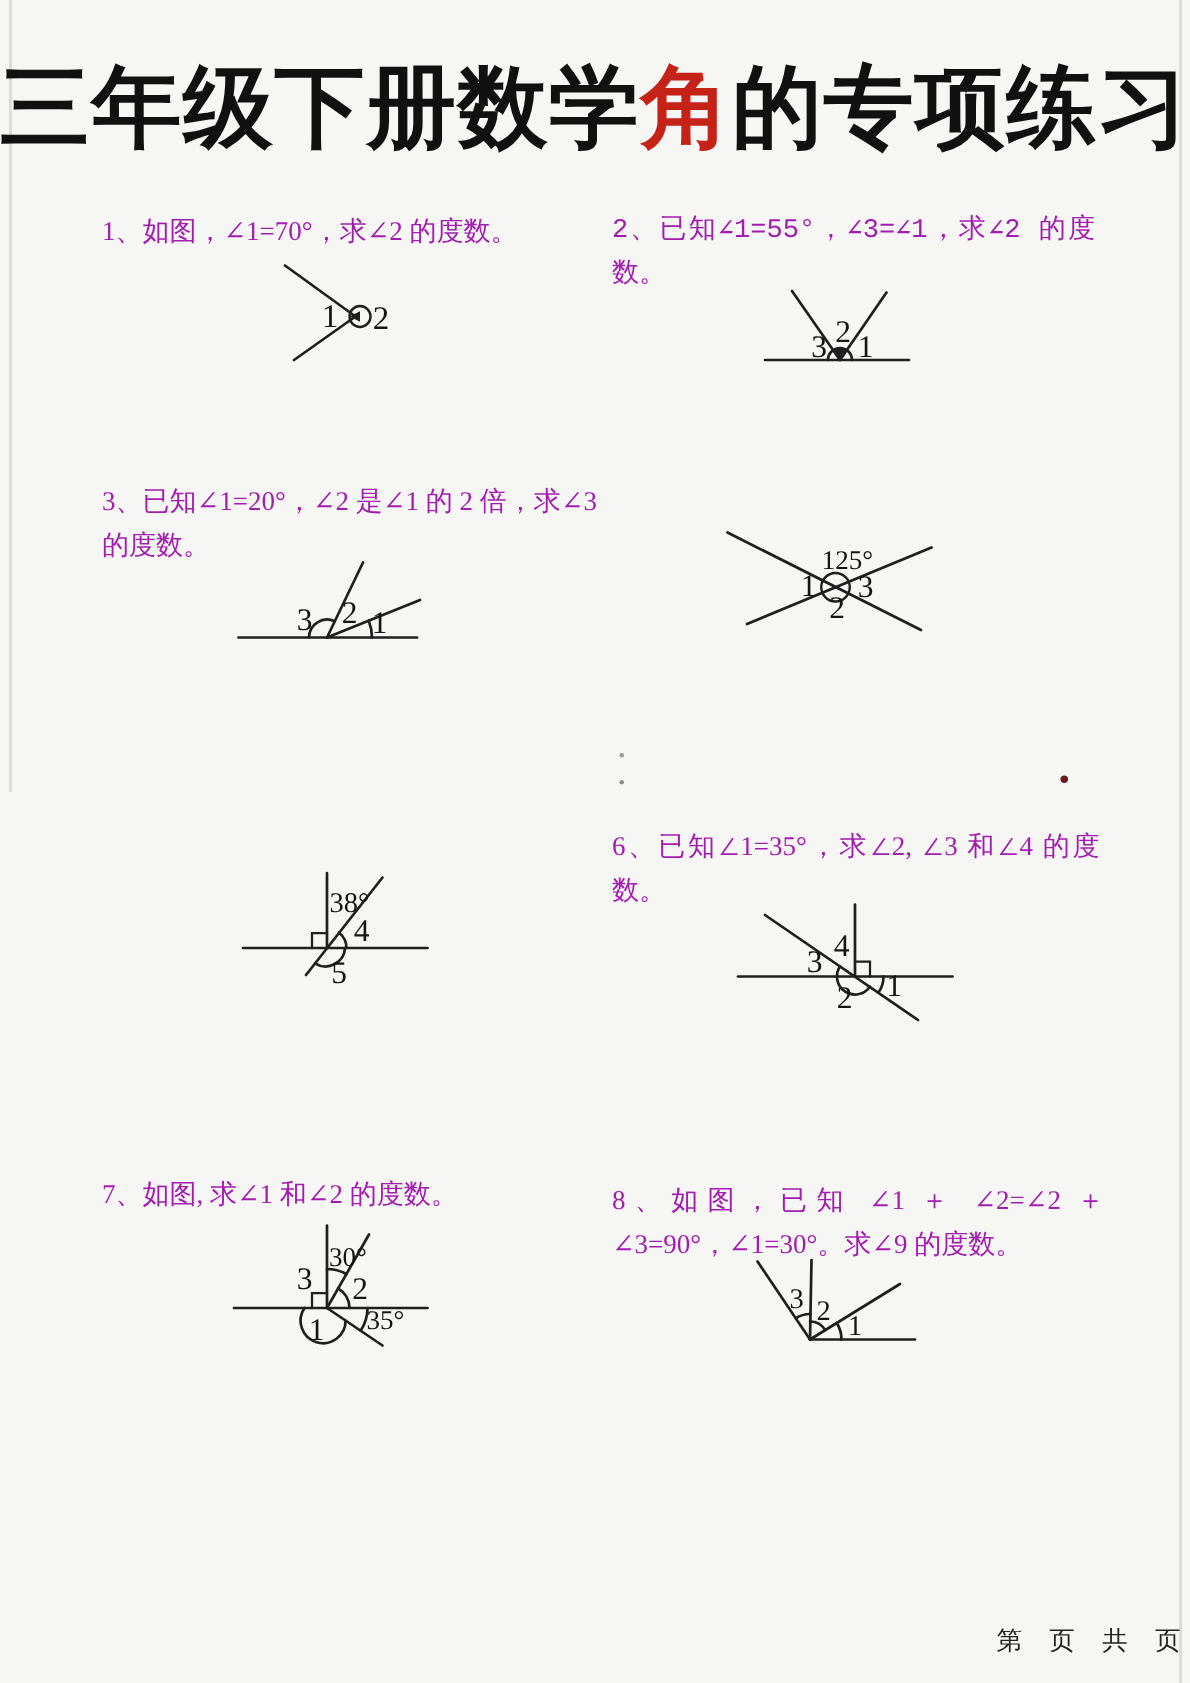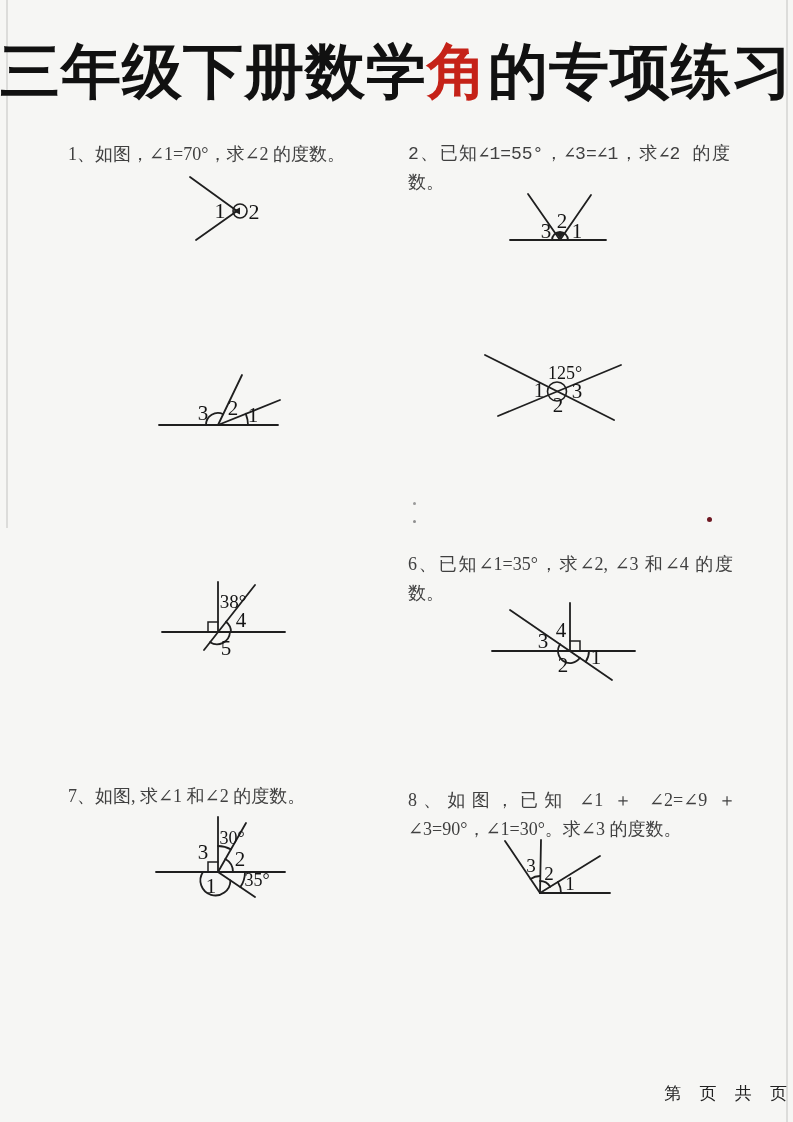--- a/index.html
+++ b/index.html
@@ -5,21 +5,21 @@
   html,body{margin:0;padding:0;}
   body{width:793px;height:1122px;overflow:hidden;
        font-family:"Liberation Serif","DejaVu Serif",serif;color:#1c1c1c;}
   .page{position:relative;width:793px;height:1122px;background:#f6f6f4;}
   .edge{position:absolute;background:#dcdcda;width:2px;}
   .title{position:absolute;left:0;top:32px;width:100%;text-align:left;
          font-family:"Liberation Sans","DejaVu Sans",sans-serif;
          font-weight:900;font-size:60px;letter-spacing:1px;color:#111;}
   .title .hl{font-weight:900;}
   .ptext{position:absolute;font-size:18px;line-height:29px;
-         text-align:justify;color:#404040;}
+         text-align:justify;color:#a21caf;}
   svg{position:absolute;overflow:visible;}
   svg line, svg path{stroke:#1f1f1f;stroke-width:1.8;fill:none;stroke-linecap:round;}
   svg path.sq{stroke-width:1.5;}
   svg text{font-family:"Liberation Serif","DejaVu Serif",serif;fill:#151515;}
   .num{font-size:21px;}
   .num-big{font-size:22px;}
   .deg{font-size:18px;}
   .footer{position:absolute;left:0;top:1082px;width:100%;text-align:right;
           font-size:17px;letter-spacing:6px;word-spacing:2px;color:#222;}
   .dot{position:absolute;border-radius:50%;}
@@ -51,20 +51,21 @@
     <line x1="7" y1="50" x2="103" y2="50"></line>
     <line x1="57" y1="50" x2="25" y2="4"></line>
     <line x1="57" y1="50" x2="88" y2="5"></line>
     <path d="M49,50 A8,8 0 0 1 65,50"></path>
     <polygon points="57,49 52.5,42.5 61.5,42.5" fill="#1f1f1f" stroke="none"></polygon>
     <text class="num" x="43" y="48" text-anchor="middle">3</text>
     <text class="num" x="59" y="38" text-anchor="middle">2</text>
     <text class="num" x="74" y="48" text-anchor="middle">1</text>
   </svg>
 
+  <div class="ptext" style="left:68px;top:320px;width:330px;">3、已知∠1=20°，∠2 是∠1 的 2 倍，求∠3 的度数。</div>
   <svg style="left:156px;top:368px;" width="130" height="64" viewBox="0 0 130 64">
     <line x1="3" y1="57" x2="122" y2="57"></line>
     <line x1="62" y1="57" x2="86" y2="7"></line>
     <line x1="62" y1="57" x2="124" y2="32"></line>
     <path d="M50,57 A12,12 0 0 1 67.2,46.2"></path>
     <path d="M89.8,45.8 A30,30 0 0 1 92,57"></path>
     <text class="num" x="47" y="52" text-anchor="middle">3</text>
     <text class="num" x="77" y="47" text-anchor="middle">2</text>
     <text class="num" x="97" y="54" text-anchor="middle">1</text>
   </svg>
@@ -84,21 +85,21 @@
     <line x1="6" y1="54" x2="129" y2="54"></line>
     <line x1="99" y1="7" x2="48" y2="72"></line>
     <path class="sq" d="M52,54 L52,44 L62,44"></path>
     <path d="M70,43.8 A13,13 0 0 1 75,54"></path>
     <path d="M74,54 A13,13 0 0 1 54,64.2"></path>
     <text class="deg" x="77" y="30" text-anchor="middle" style="font-size:19px;">38°</text>
     <text class="num" x="85" y="49" text-anchor="middle">4</text>
     <text class="num" x="70" y="77" text-anchor="middle">5</text>
   </svg>
 
-  <div class="ptext" style="left:408px;top:550px;width:325px;">6、已知∠1=35°，求∠2, ∠3 和∠4 的度数。</div>
+  <div class="ptext" style="left:408px;top:550px;width:325px;font-family:Liberation Serif, serif;">6、已知∠1=35°，求∠2, ∠3 和∠4 的度数。</div>
   <svg style="left:488px;top:596px;" width="152" height="94" viewBox="0 0 152 94">
     <line x1="4" y1="55" x2="147" y2="55"></line>
     <line x1="82" y1="7" x2="82" y2="55"></line>
     <line x1="22" y1="14" x2="124" y2="84"></line>
     <path class="sq" d="M82,45 L92,45 L92,55"></path>
     <path d="M72.1,48.2 A12,12 0 1 0 91.9,61.8"></path>
     <path d="M101,55 A19,19 0 0 1 97.7,65.7"></path>
     <text class="num" x="73" y="41" text-anchor="middle">4</text>
     <text class="num" x="55" y="52" text-anchor="middle">3</text>
     <text class="num" x="75" y="76" text-anchor="middle">2</text>
@@ -116,21 +117,21 @@
     <path d="M74.4,46 A15,15 0 0 1 82,59"></path>
     <path d="M52,59 A15,15 0 1 0 79.4,67.4"></path>
     <path d="M94,59 A27,27 0 0 1 89.4,74.1"></path>
     <text class="deg" x="81" y="31" text-anchor="middle">30°</text>
     <text class="num" x="52" y="46" text-anchor="middle">3</text>
     <text class="num" x="89" y="53" text-anchor="middle">2</text>
     <text class="num" x="60" y="80" text-anchor="middle">1</text>
     <text class="deg" x="106" y="73" text-anchor="middle">35°</text>
   </svg>
 
-  <div class="ptext" style="left:408px;top:786px;width:328px;">8、如图，已知 ∠1 ＋ ∠2=∠9 ＋ ∠3=90°，∠1=30°。求∠3 的度数。</div>
+  <div class="ptext" style="left:408px;top:786px;width:328px;">8、如图，已知 ∠1 ＋ ∠2=∠2 ＋ ∠3=90°，∠1=30°。求∠9 的度数。</div>
   <svg style="left:493px;top:836px;" width="135" height="66" viewBox="0 0 135 66">
     <line x1="47" y1="57" x2="12" y2="5"></line>
     <line x1="47" y1="57" x2="48" y2="4"></line>
     <line x1="47" y1="57" x2="107" y2="20"></line>
     <line x1="47" y1="57" x2="117" y2="57"></line>
     <path d="M37.5,42.9 A17,17 0 0 1 47,40"></path>
     <path d="M47,45 A12,12 0 0 1 57.2,50.7"></path>
     <path d="M64.9,46 A21,21 0 0 1 68,57"></path>
     <text class="num" x="38" y="36" text-anchor="middle" style="font-size:19px;">3</text>
     <text class="num" x="56" y="44" text-anchor="middle" style="font-size:19px;">2</text>

